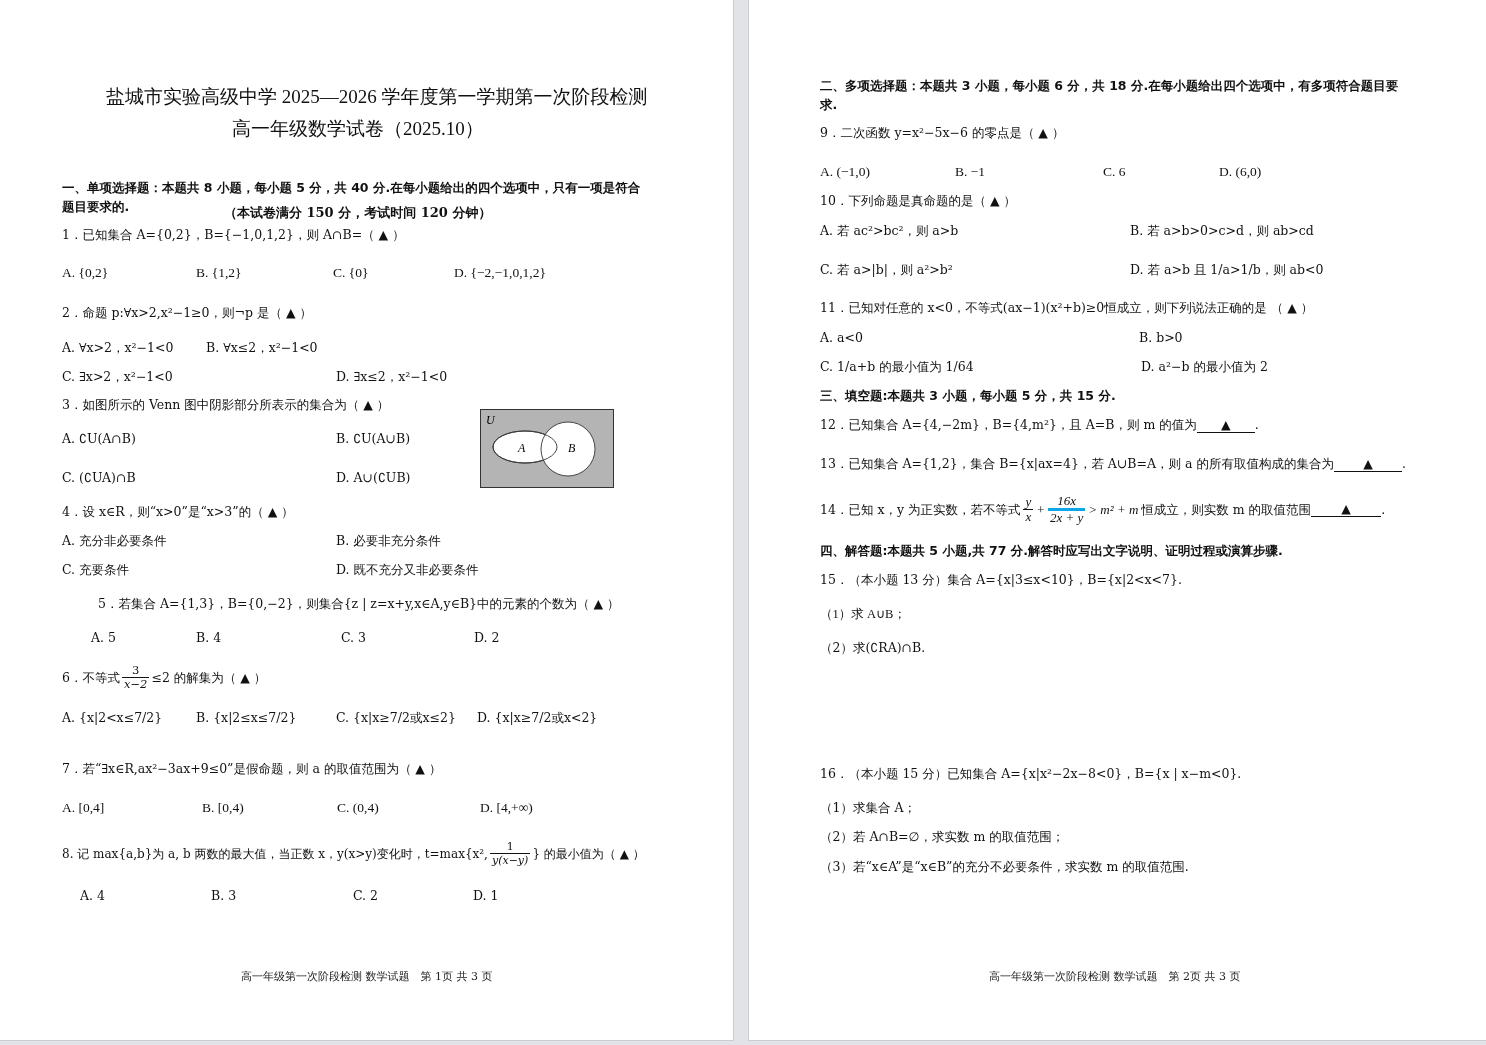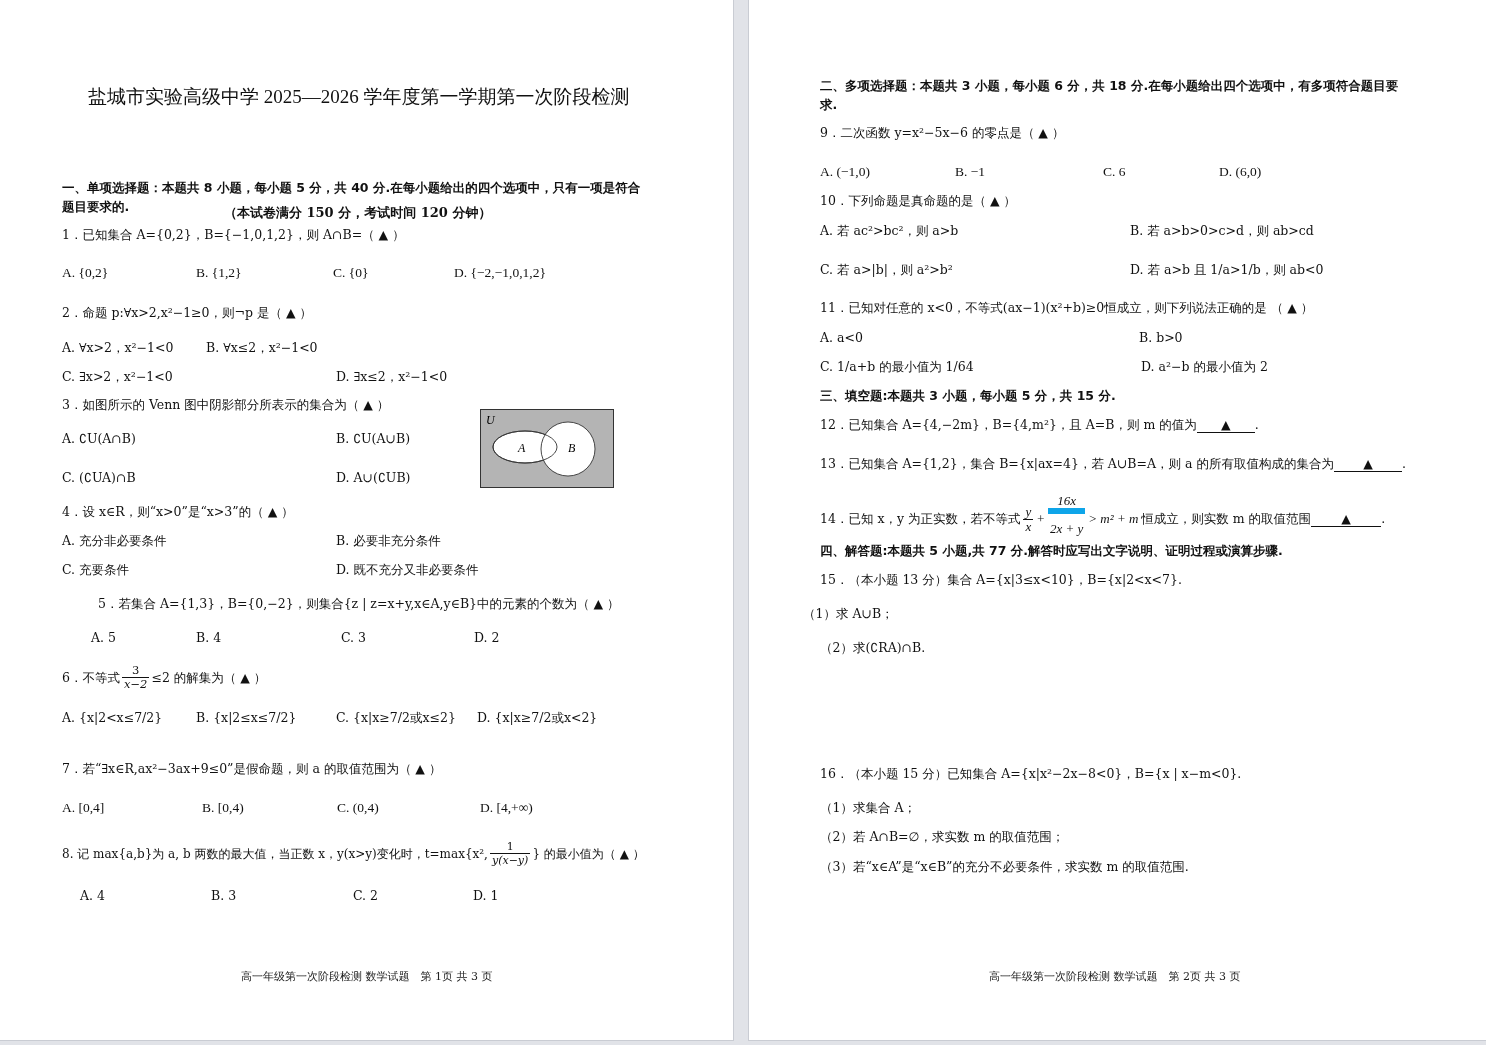--- a/index.html
+++ b/index.html
@@ -24,21 +24,22 @@
   .sub { font-size:13px; font-weight:bold; }
   .footer { font-size:11px; color:#222; }
   .mq { font-family:"Liberation Serif","DejaVu Serif",serif; font-size:13.5px; }
   .blank { display:inline-block; border-bottom:1px solid #111; text-align:center; line-height:14px; }
   .venn { position:absolute; left:480px; top:409px; width:134px; height:79px; }
 </style>
 </head>
 <body>
 
 <div class="page" id="page1">
-  <div class="abs title" style="left:88px;top:84px;">盐城市实验高级中学 2025—2026 学年度第一学期第一次阶段检测</div>
+  <div class="abs title" style="left:106px;top:84px;">盐城市实验高级中学 2025—2026 学年度第一学期第一次阶段检测</div>
+  <div class="abs title" style="left:232px;top:116px;">高一年级数学试卷（2025.10）</div>
   <div class="abs sub" style="left:224px;top:160px;margin-top:44px;">（本试卷满分 150 分，考试时间 120 分钟）</div>
   <div class="abs sec" style="left:62px;top:180px;">一、单项选择题：本题共 8 小题，每小题 5 分，共 40 分.在每小题给出的四个选项中，只有一项是符合</div>
   <div class="abs sec" style="left:62px;top:199px;">题目要求的.</div>
 
   <div class="abs t" style="left:62px;top:227px;">1．已知集合 A={0,2}，B={−1,0,1,2}，则 A∩B=（ ▲ ）</div>
   <div class="abs t mq" style="left:62px;top:265px;">A. {0,2}</div>
   <div class="abs t mq" style="left:196px;top:265px;">B. {1,2}</div>
   <div class="abs t mq" style="left:333px;top:265px;">C. {0}</div>
   <div class="abs t mq" style="left:454px;top:265px;">D. {−2,−1,0,1,2}</div>
 
@@ -146,31 +147,31 @@
   <div class="abs t" style="left:71px;top:494px;display:flex;align-items:center;">
     <span>14．已知 x，y 为正实数，若不等式</span>
     <span style="display:inline-flex;align-items:center;margin:0 3px;font-style:italic;font-family:'Liberation Serif',serif;font-size:13px;">
       <span style="display:inline-flex;flex-direction:column;align-items:center;line-height:14px;">
           <span>y</span>
           <span style="border-top:1px solid #111;padding:0 2px;">x</span>
         </span>
       <span style="margin:0 3px;">+</span>
       <span style="display:inline-flex;flex-direction:column;align-items:center;line-height:14px;">
           <span>16x</span>
-          <span style="border-top:6px solid #0ea5e9;padding:8px 2px;">2x + y</span>
+          <span style="border-top:3px solid #0ea5e9;padding:0 2px;">2x + y</span>
         </span>
       <span style="margin-left:3px;">&gt; m² + m</span>
     </span>
     <span>恒成立，则实数 m 的取值范围</span><span class="blank" style="width:70px;">▲</span>.
   </div>
 
   <div class="abs sec" style="left:71px;top:543px;">四、解答题:本题共 5 小题,共 77 分.解答时应写出文字说明、证明过程或演算步骤.</div>
 
   <div class="abs t" style="left:71px;top:572px;">15．（本小题 13 分）集合 A={x|3≤x&lt;10}，B={x|2&lt;x&lt;7}.</div>
-  <div class="abs t" style="left:54px;top:606px;">（1）求 A∪B；</div>
+  <div class="abs t" style="left:71px;top:606px;font-family:Liberation Serif, serif;">（1）求 A∪B；</div>
   <div class="abs t" style="left:71px;top:640px;">（2）求(∁RA)∩B.</div>
 
   <div class="abs t" style="left:71px;top:766px;">16．（本小题 15 分）已知集合 A={x|x²−2x−8&lt;0}，B={x | x−m&lt;0}.</div>
   <div class="abs t" style="left:71px;top:800px;">（1）求集合 A；</div>
   <div class="abs t" style="left:71px;top:829px;">（2）若 A∩B=∅，求实数 m 的取值范围；</div>
   <div class="abs t" style="left:71px;top:859px;">（3）若“x∈A”是“x∈B”的充分不必要条件，求实数 m 的取值范围.</div>
 
   <div class="abs footer" style="left:240px;top:969px;">高一年级第一次阶段检测 数学试题　第 2页 共 3 页</div>
 </div>
 

